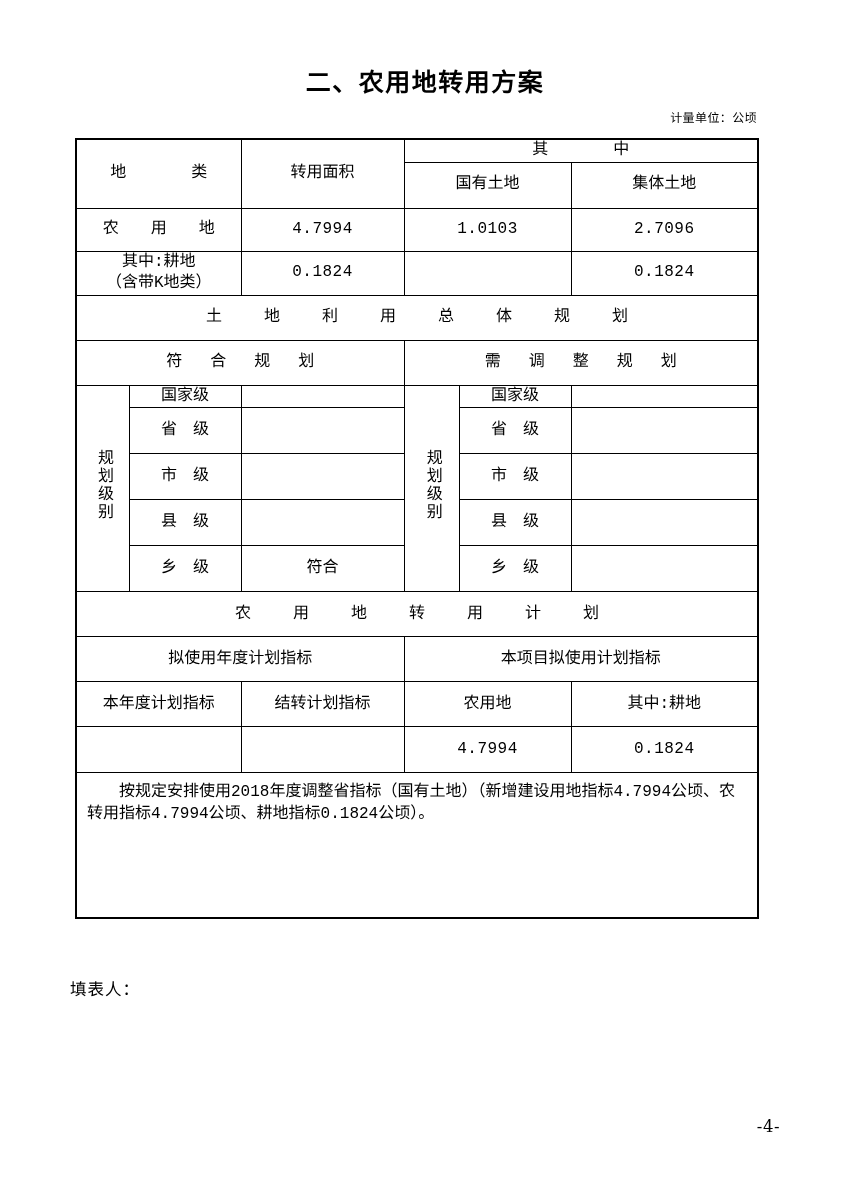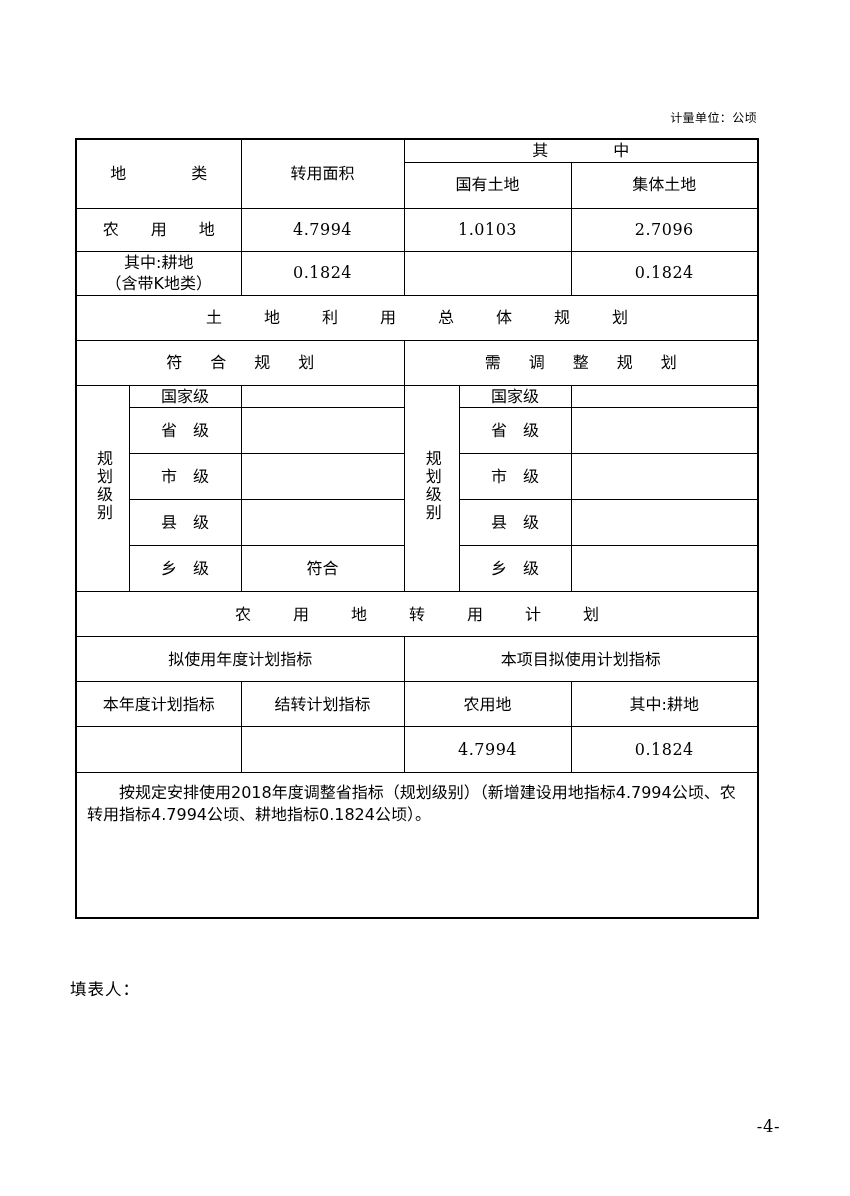--- a/index.html
+++ b/index.html
@@ -56,20 +56,21 @@
     table-layout: fixed;
     font-size: 16px;
   }
   .grid td {
     border: 1.6px solid #000;
     padding: 0;
     text-align: center;
     vertical-align: middle;
     line-height: 1.35;
     font-size: 16px;
+    font-family: Liberation Mono, monospace;
   }
   .grid td.outer-l { border-left-width: 2.6px; }
   .grid td.outer-r { border-right-width: 2.6px; }
   .grid td.outer-t { border-top-width: 2.6px; }
   .grid td.outer-b { border-bottom-width: 2.6px; }
 
   .sp2 { letter-spacing: 11px; text-indent: 11px; }
   .sp3 { letter-spacing: 8px;  text-indent: 8px; }
   .sp-wide { letter-spacing: 13px; text-indent: 13px; }
   .sp-mid { letter-spacing: 6px; text-indent: 6px; }
@@ -117,20 +118,21 @@
     font-family: "DejaVu Serif", "Liberation Serif", serif;
     font-size: 16.5px;
     letter-spacing: 0.5px;
   }
 </style>
 </head>
 <body>
 
 <div class="page">
 
+  <div class="doc-title">二、农用地转用方案</div>
 
   <div class="unit-line">计量单位：公顷</div>
 
   <table class="grid">
     <colgroup>
       <col style="width:53px">
       <col style="width:112px">
       <col style="width:163px">
       <col style="width:55px">
       <col style="width:112px">
@@ -230,21 +232,21 @@
 
       <tr>
         <td class="outer-l num" colspan="2" style="height:45px;"></td>
         <td class="num"></td>
         <td class="num" colspan="2">4.7994</td>
         <td class="num outer-r">0.1824</td>
       </tr>
 
       <tr>
         <td class="note-cell outer-l outer-r outer-b" colspan="6" style="height:135px;">
-          <p class="note-p">按规定安排使用2018年度调整省指标（规划级别）（新增建设用地指标4.7994公顷、农转用指标4.7994公顷、耕地指标0.1824公顷）。</p>
+          <p class="note-p">按规定安排使用2018年度调整省指标（国有土地）（新增建设用地指标4.7994公顷、农转用指标4.7994公顷、耕地指标0.1824公顷）。</p>
         </td>
       </tr>
 
     </tbody>
   </table>
 
   <div class="filler">填表人：</div>
 
   <div class="page-number">-4-</div>
 

